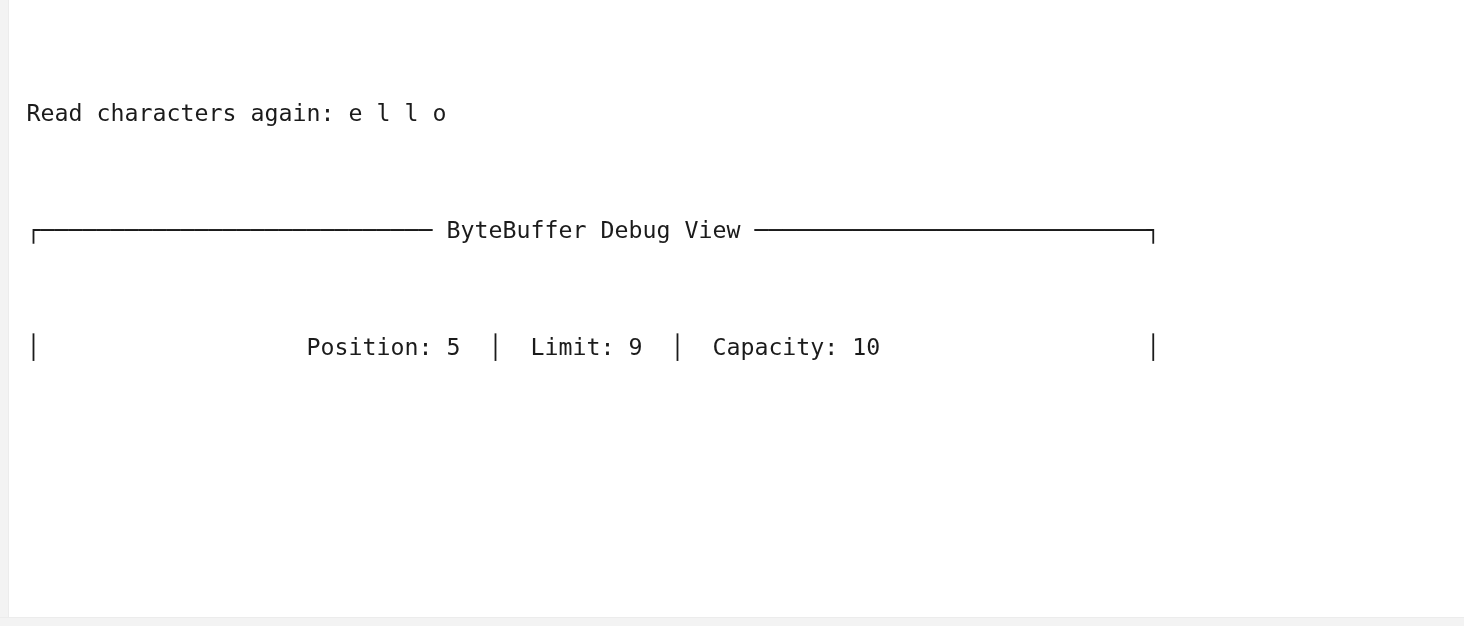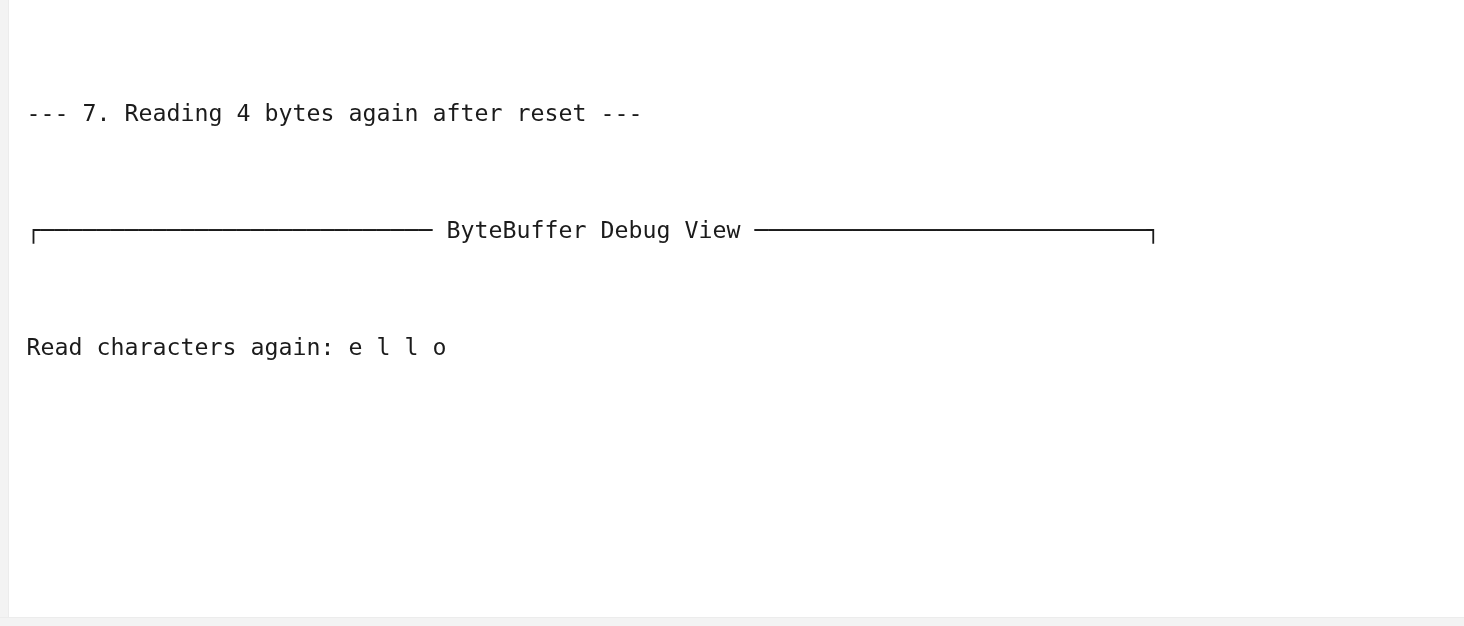--- a/index.html
+++ b/index.html
@@ -45,23 +45,23 @@
     min-height: 39px;
   }
 </style>
 </head>
 <body>
 
 <div class="panel">
   <div class="gutter-left"></div>
 
   <div class="console">
-    <div class="line">--- 7. Reading 4 bytes again after reset ---</div>
+    <div class="line">Read characters again: e l l o</div>
     <div class="line">┌──────────────────────────── ByteBuffer Debug View ────────────────────────────┐</div>
-    <div class="line">Read characters again: e l l o</div>
+    <div class="line">│                   Position: 5  │  Limit: 9  │  Capacity: 10                   │</div>
     
     
     
     
     
     
     
     
     
     

